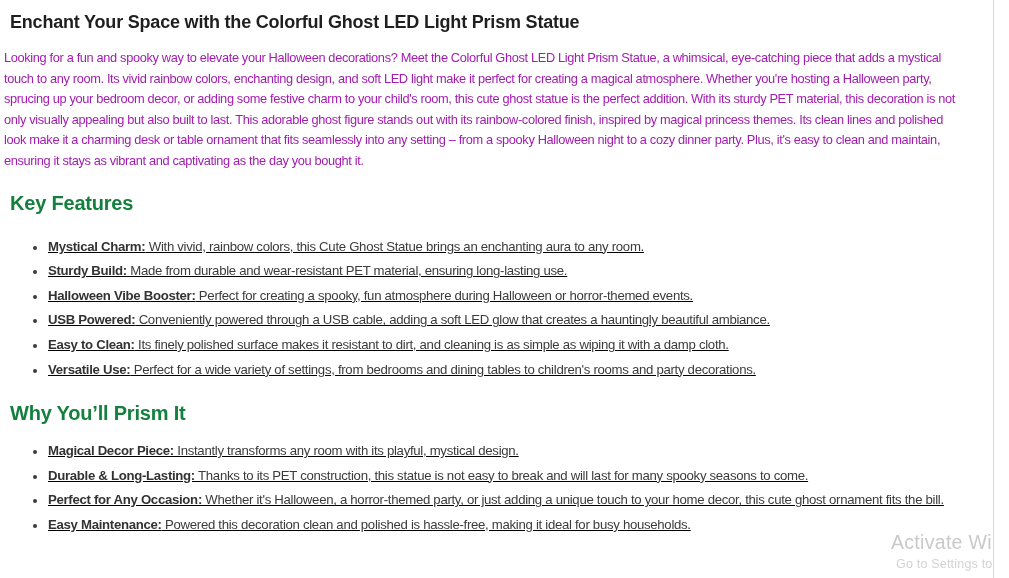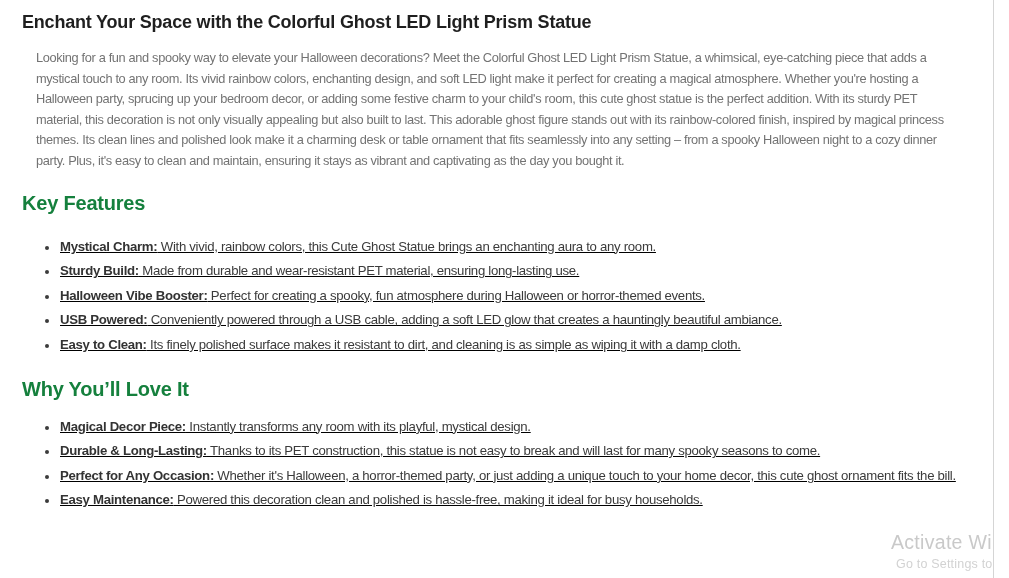--- a/index.html
+++ b/index.html
@@ -8,33 +8,32 @@
     width: 1009px; height: 578px;
     background: #ffffff;
     font-family: "Liberation Sans", sans-serif;
     position: relative;
     overflow: hidden;
   }
   .content {
     position: absolute; left: 0; top: 0;
     width: 994px; height: 578px;
     overflow: hidden;
-    padding-left: 12px;
   }
   h1.page-title {
     margin: 11px 0 0 10px;
     font-size: 18px; line-height: 22px;
     letter-spacing: -0.2px;
     color: #1f1f1f;
   }
   p.intro {
-    margin: 15px 32px 0 24px;
+    margin: 15px 32px 0 4px;
     font-size: 12.8px; line-height: 20.6px;
     letter-spacing: -0.35px;
-    color: #737373;
+    color: #a21caf;
   }
   h2.section-heading {
     margin: 20px 0 0 10px;
     font-size: 20px; line-height: 23px;
     letter-spacing: -0.2px;
     color: #15803d;
   }
   ul.feature-list {
     list-style: none;
     margin: 20px 0 0 0;
@@ -88,23 +87,24 @@
   <p class="intro">Looking for a fun and spooky way to elevate your Halloween decorations? Meet the Colorful Ghost LED Light Prism Statue, a whimsical, eye-catching piece that adds a mystical touch to any room. Its vivid rainbow colors, enchanting design, and soft LED light make it perfect for creating a magical atmosphere. Whether you're hosting a Halloween party, sprucing up your bedroom decor, or adding some festive charm to your child's room, this cute ghost statue is the perfect addition. With its sturdy PET material, this decoration is not only visually appealing but also built to last. This adorable ghost figure stands out with its rainbow-colored finish, inspired by magical princess themes. Its clean lines and polished look make it a charming desk or table ornament that fits seamlessly into any setting – from a spooky Halloween night to a cozy dinner party. Plus, it's easy to clean and maintain, ensuring it stays as vibrant and captivating as the day you bought it.</p>
 
   <h2 class="section-heading">Key Features</h2>
 
   <ul class="feature-list">
     <li><span class="bullet"></span><b>Mystical Charm:</b><span> With vivid, rainbow colors, this Cute Ghost Statue brings an enchanting aura to any room.</span></li>
     <li><span class="bullet"></span><b>Sturdy Build:</b><span> Made from durable and wear-resistant PET material, ensuring long-lasting use.</span></li>
     <li><span class="bullet"></span><b>Halloween Vibe Booster:</b><span> Perfect for creating a spooky, fun atmosphere during Halloween or horror-themed events.</span></li>
     <li><span class="bullet"></span><b>USB Powered:</b><span> Conveniently powered through a USB cable, adding a soft LED glow that creates a hauntingly beautiful ambiance.</span></li>
     <li><span class="bullet"></span><b>Easy to Clean:</b><span> Its finely polished surface makes it resistant to dirt, and cleaning is as simple as wiping it with a damp cloth.</span></li>
+    <li><span class="bullet"></span><b>Versatile Use:</b><span> Perfect for a wide variety of settings, from bedrooms and dining tables to children's rooms and party decorations.</span></li>
   </ul>
 
-  <h2 class="section-heading">Why You’ll Love It</h2>
+  <h2 class="section-heading">Why You’ll Prism It</h2>
 
   <ul class="feature-list" style="margin-top:14px;">
     <li><span class="bullet"></span><b>Magical Decor Piece:</b><span> Instantly transforms any room with its playful, mystical design.</span></li>
     <li><span class="bullet"></span><b>Durable &amp; Long-Lasting:</b><span> Thanks to its PET construction, this statue is not easy to break and will last for many spooky seasons to come.</span></li>
     <li><span class="bullet"></span><b>Perfect for Any Occasion:</b><span> Whether it's Halloween, a horror-themed party, or just adding a unique touch to your home decor, this cute ghost ornament fits the bill.</span></li>
     <li><span class="bullet"></span><b>Easy Maintenance:</b><span> Powered this decoration clean and polished is hassle-free, making it ideal for busy households.</span></li>
   </ul>
 
   <div class="watermark-line1">Activate Windows</div>
   <div class="watermark-line2">Go to Settings to activate Windows</div>

